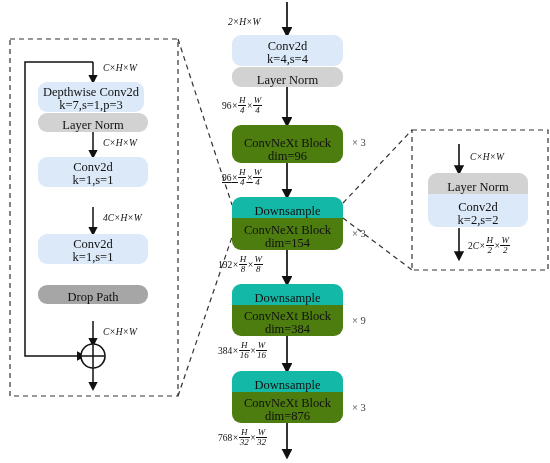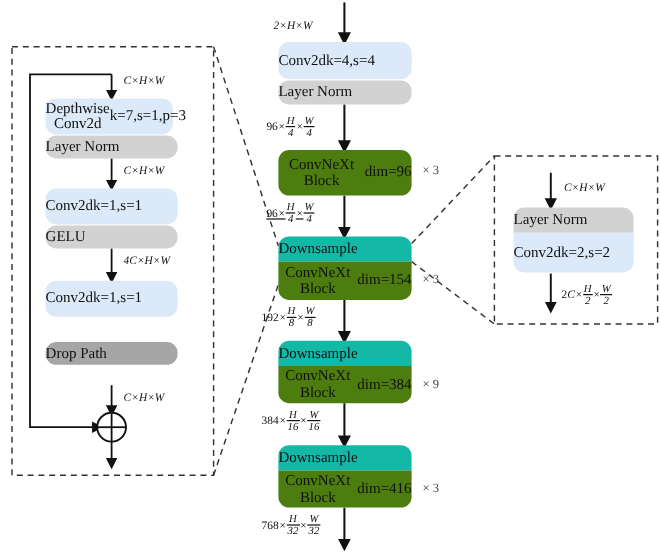--- a/index.html
+++ b/index.html
@@ -1,22 +1,22 @@
 <!DOCTYPE html>
 <html><head>
 <meta charset="utf-8">
 <style>
   html,body{margin:0;padding:0;background:#ffffff;}
   body{width:550px;height:463px;overflow:hidden;font-family:"Liberation Serif",serif;color:#111;}
   #root{position:relative;width:550px;height:463px;}
 
   svg.layer{position:absolute;left:0;top:0;width:550px;height:463px;pointer-events:none;}
 
-  .box{position:absolute;box-sizing:border-box;display:flex;flex-direction:row;
-       align-items:center;justify-content:flex-start;text-align:center;line-height:1.05;
+  .box{position:absolute;box-sizing:border-box;display:flex;flex-direction:column;
+       align-items:center;justify-content:flex-end;text-align:center;line-height:1.05;
        font-family:"Liberation Serif",serif;color:#111;}
   .blue{background:#dbe9f8;}
   .gray{background:#d2d2d2;}
   .graylt{background:#dcdcdc;}
   .graydk{background:#a6a6a6;}
   .green{background:#4d7c0f;}
   .teal{background:#14b8a6;}
 
   .r-all{border-radius:9px;}
   .r-top{border-radius:9px 9px 0 0;}
@@ -91,23 +91,20 @@
     <div class="l2">k=7,s=1,p=3</div>
   </div>
   <div class="box gray r-all" style="left:38px;top:113px;width:110px;height:19px;">
     <div class="l1">Layer Norm</div>
   </div>
 
   <div class="box blue r-all" style="left:38px;top:157px;width:110px;height:30px;">
     <div class="l1">Conv2d</div>
     <div class="l2">k=1,s=1</div>
   </div>
-  <div class="box gray r-all" style="left:38px;top:188px;width:110px;height:19px;">
-    <div class="l1">GELU</div>
-  </div>
 
   <div class="box blue r-all" style="left:38px;top:234px;width:110px;height:30px;">
     <div class="l1">Conv2d</div>
     <div class="l2">k=1,s=1</div>
   </div>
   <div class="box graydk r-all" style="left:38px;top:285px;width:110px;height:19px;">
     <div class="l1">Drop Path</div>
   </div>
 
   <div class="lbl" style="left:103px;top:63px;">C×H×W</div>
@@ -163,21 +160,21 @@
 
   <div class="lbl" style="left:218px;top:341px;">
     <span class="n">384</span>×<span class="frac"><span class="num">H</span><span class="den">16</span></span>×<span class="frac"><span class="num">W</span><span class="den">16</span></span>
   </div>
 
   <div class="box teal r-top" style="left:232px;top:371px;width:111px;height:21px;">
     <div class="l1">Downsample</div>
   </div>
   <div class="box green r-bot" style="left:232px;top:392px;width:111px;height:31px;">
     <div class="l1">ConvNeXt Block</div>
-    <div class="l2">dim=416</div>
+    <div class="l2">dim=876</div>
   </div>
   <div class="mult" style="left:352px;top:402px;">× 3</div>
 
   <div class="lbl" style="left:218px;top:428px;">
     <span class="n">768</span>×<span class="frac"><span class="num">H</span><span class="den">32</span></span>×<span class="frac"><span class="num">W</span><span class="den">32</span></span>
   </div>
 
   <div class="lbl" style="left:470px;top:152px;">C×H×W</div>
 
   <div class="box gray r-top" style="left:428px;top:173px;width:100px;height:21px;">

